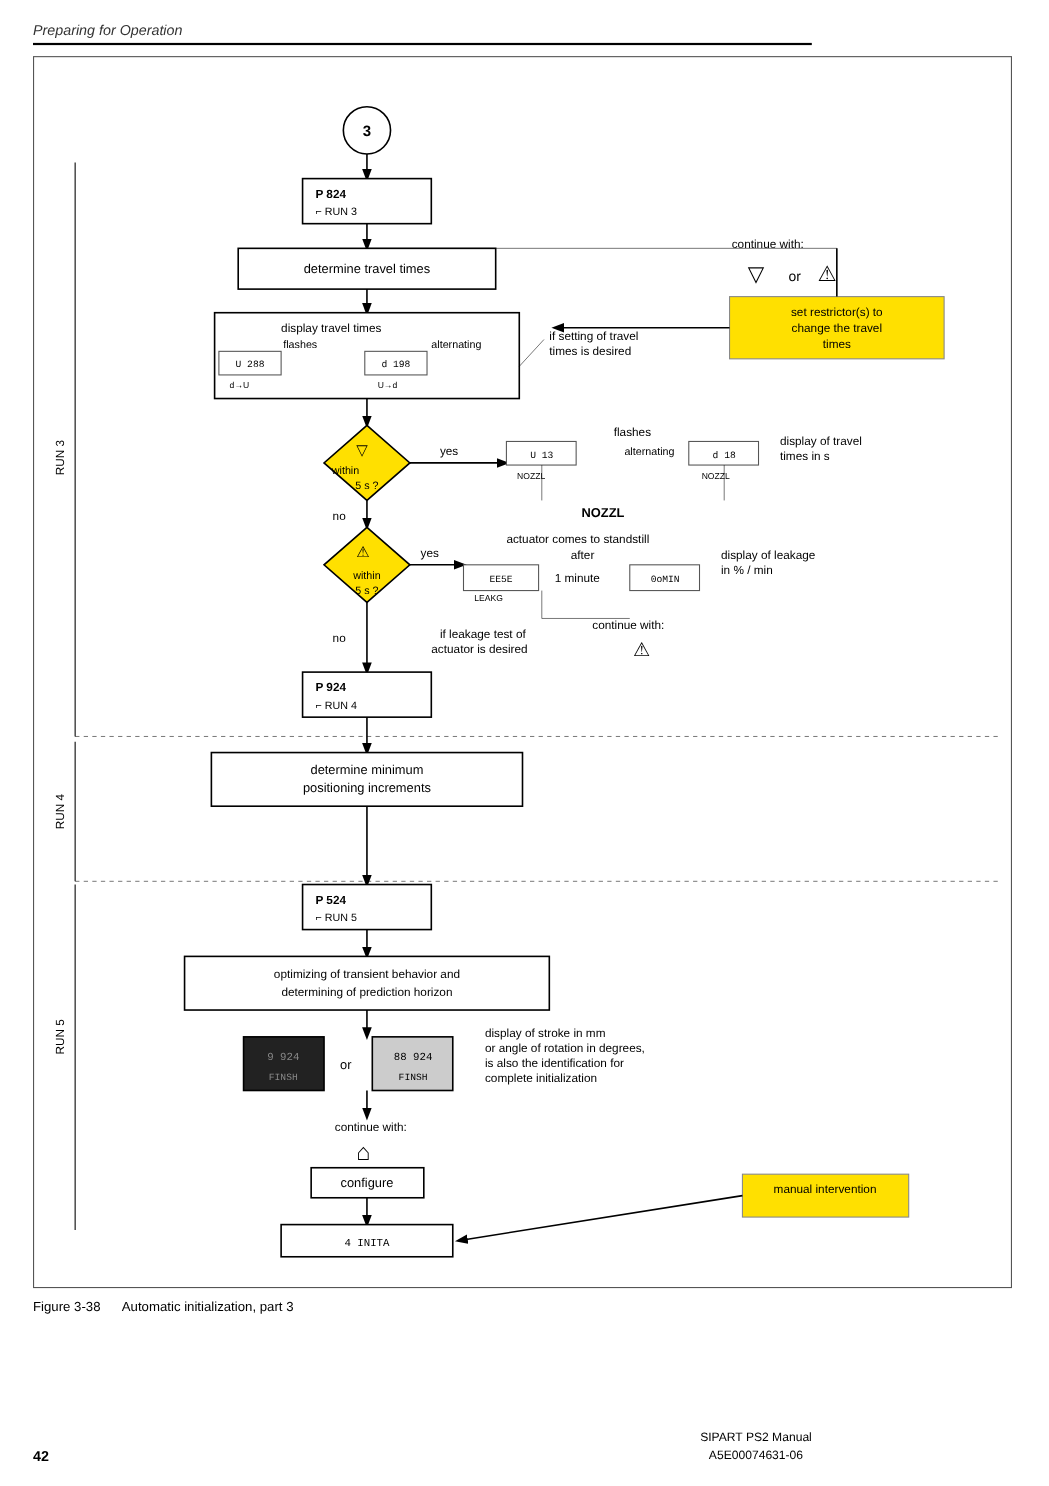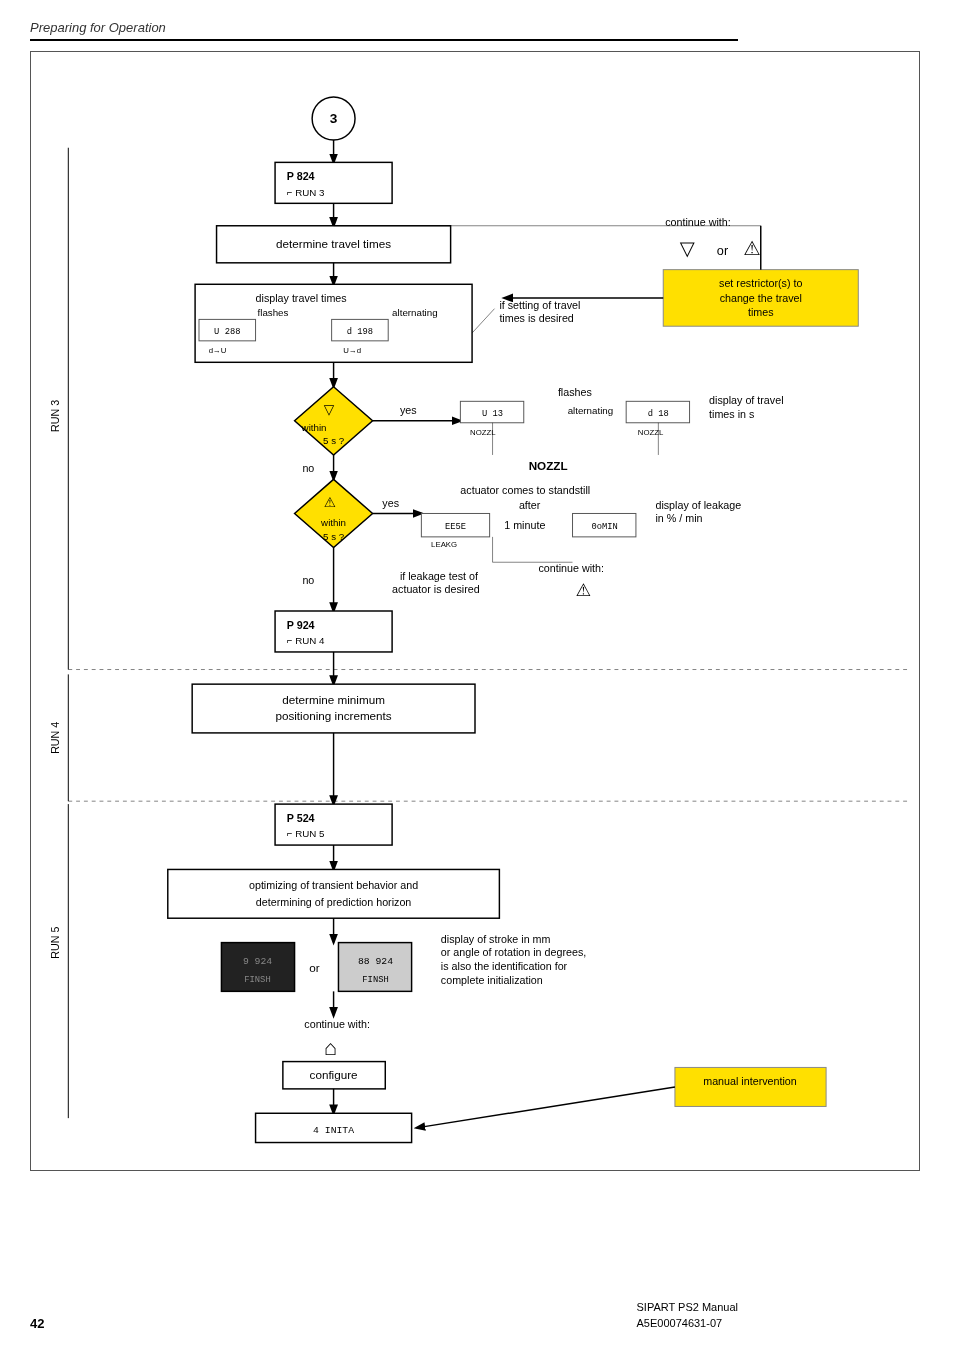--- a/index.html
+++ b/index.html
@@ -51,21 +51,21 @@
       display: flex;
       justify-content: space-between;
       align-items: flex-end;
       padding: 0 30px;
     }
     .page-number {
       font-size: 13px;
       font-weight: bold;
     }
     .footer-right {
-      text-align: left;
+      text-align: center;
       font-size: 11px;
       line-height: 1.4;
     }
   </style>
 </head>
 <body>
 
 <div class="page">
   <div class="page-header">
     <span>Preparing for Operation</span>
@@ -268,21 +268,26 @@
 
       <line x1="463" y1="367" x2="463" y2="400" stroke="#000" stroke-width="0.5"></line>
       <line x1="633" y1="367" x2="633" y2="400" stroke="#000" stroke-width="0.5"></line>
 
       <line x1="463" y1="484" x2="463" y2="510" stroke="#000" stroke-width="0.5"></line>
       <line x1="463" y1="510" x2="545" y2="510" stroke="#000" stroke-width="0.5"></line>
 
     </svg>
   </div>
 
+  <div class="figure-caption">
+    <span>Figure 3-38</span>
+    &nbsp;&nbsp;&nbsp;&nbsp;
+    <span>Automatic initialization, part 3</span>
+  </div>
 
   <div class="footer-area">
     <span class="page-number">42</span>
     <div class="footer-right">
       <div>SIPART PS2  Manual</div>
-      <div>A5E00074631-07</div>
+      <div>A5E00074631-06</div>
     </div>
   </div>
 </div>
 
 </body></html>

